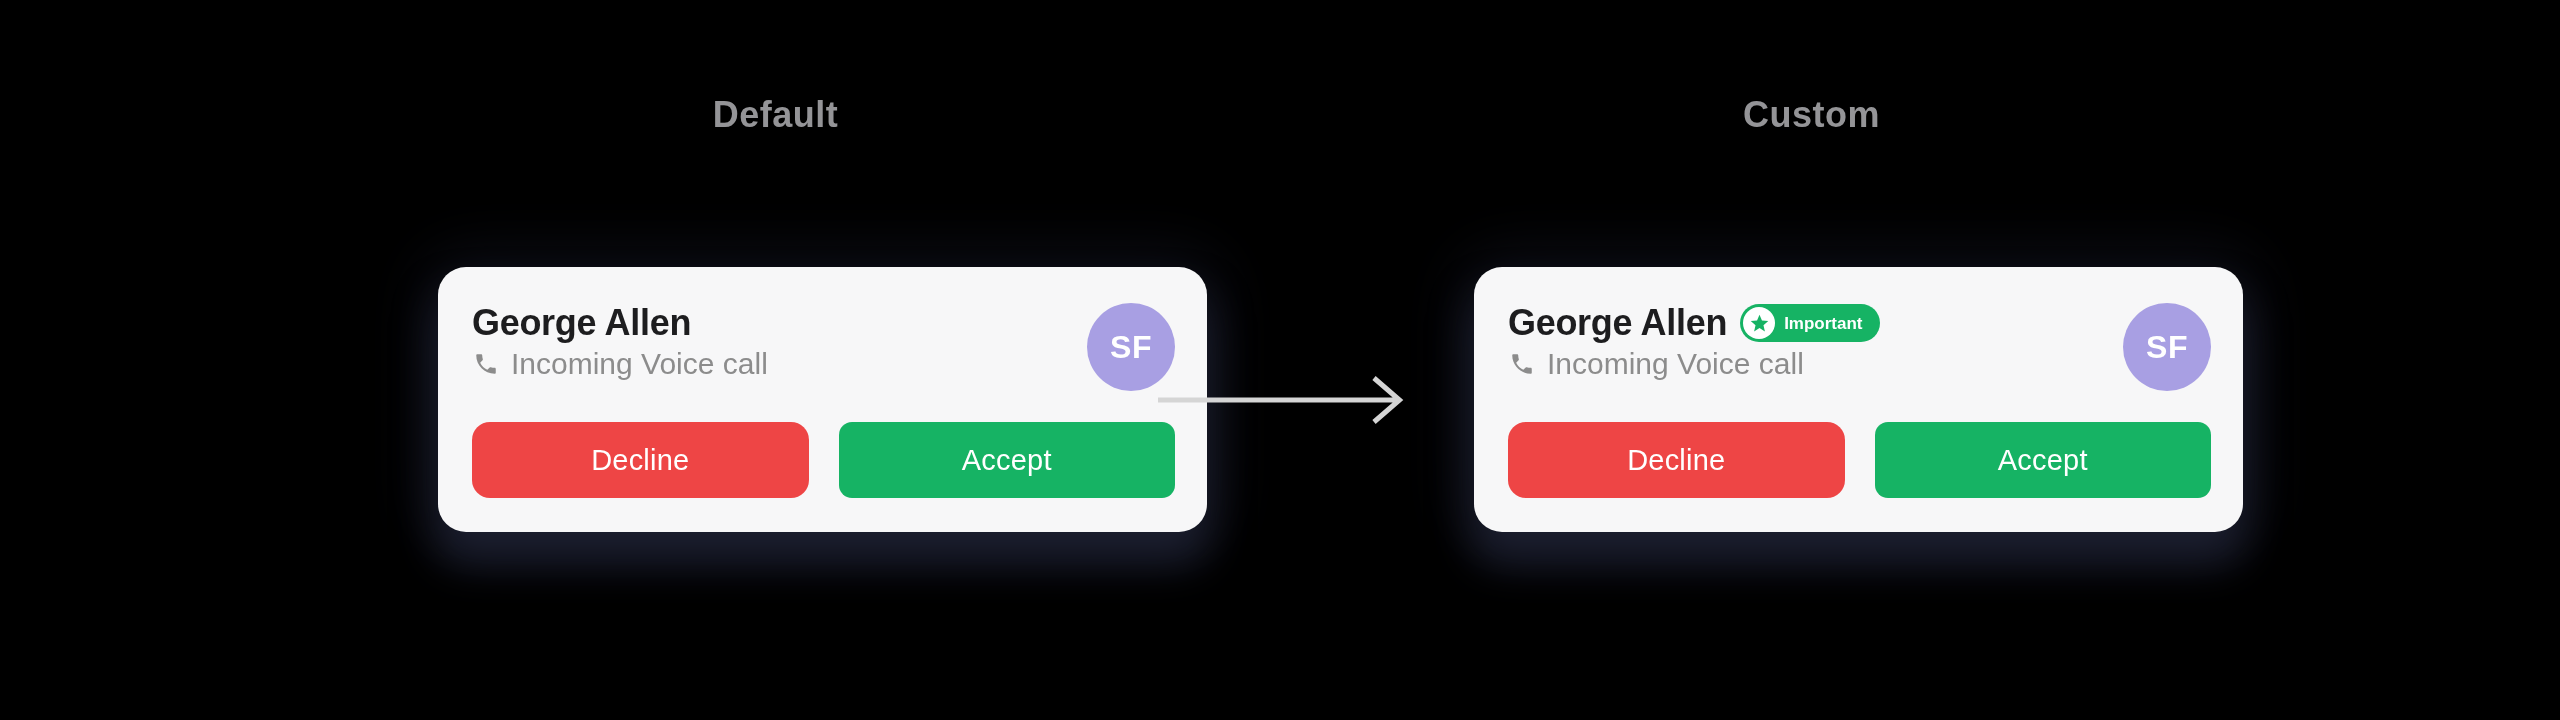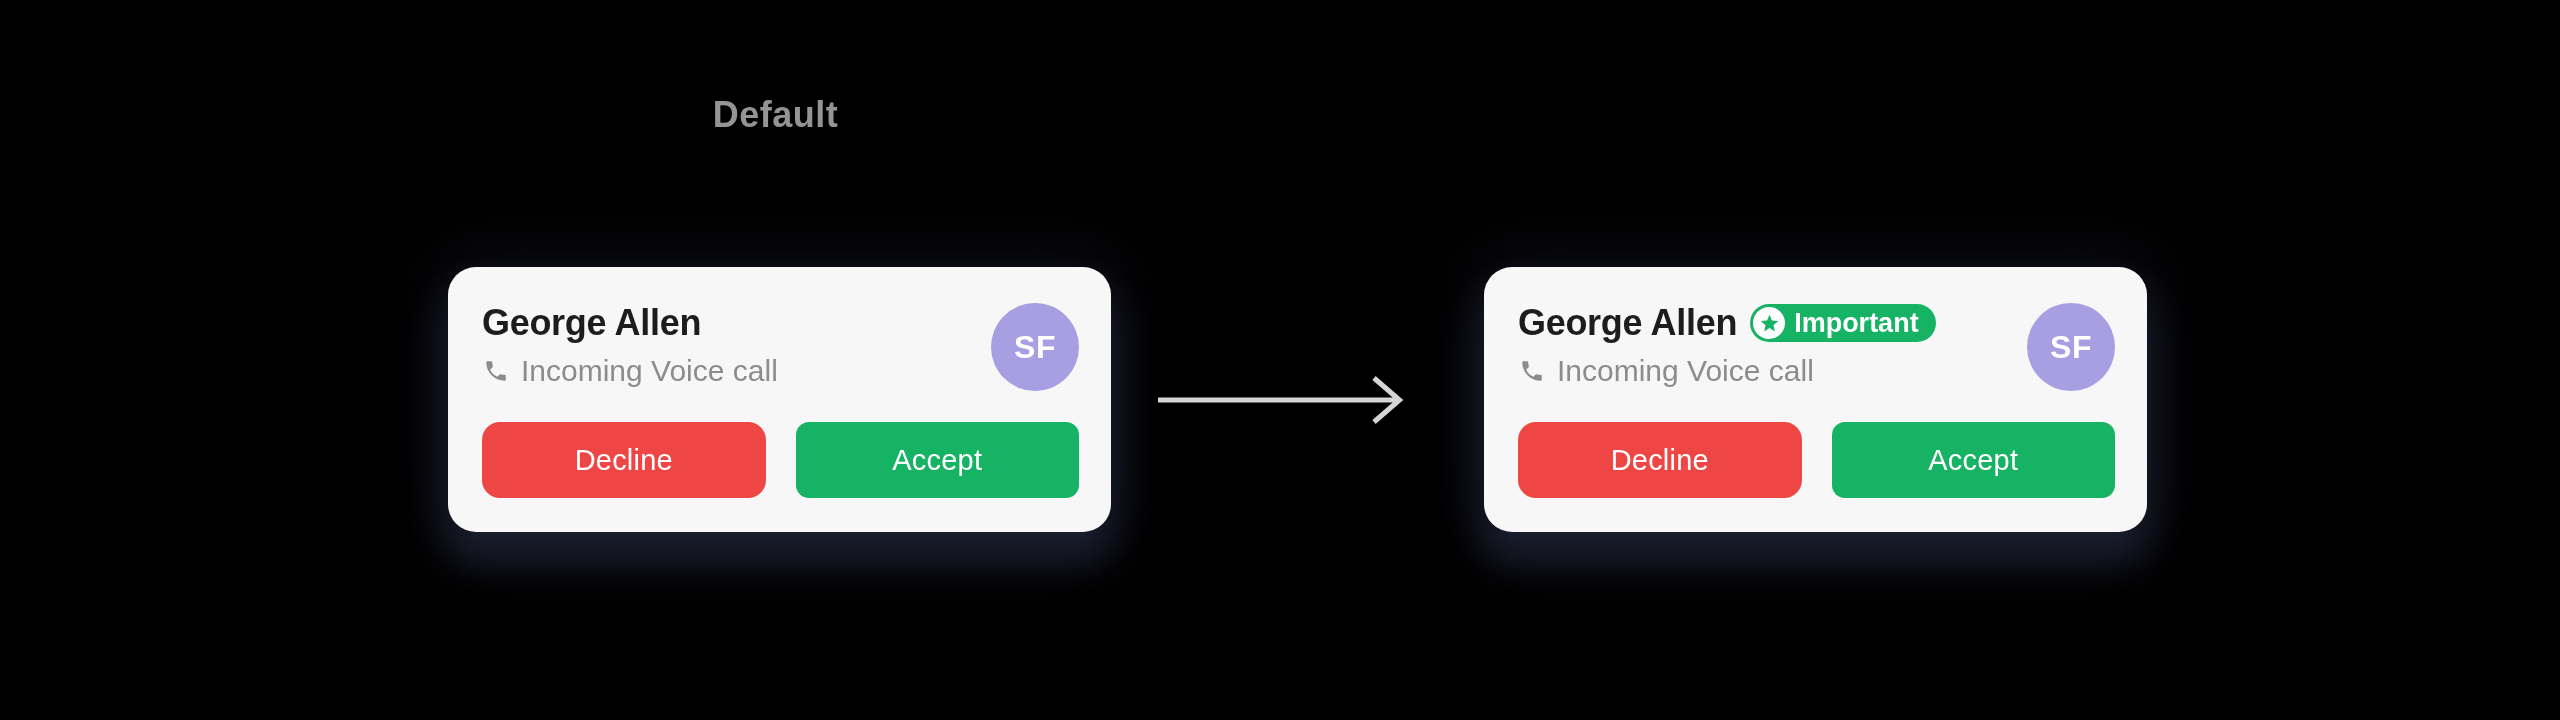--- a/index.html
+++ b/index.html
@@ -34,22 +34,22 @@
     font-size: 36px;
     line-height: 42px;
     font-weight: 700;
     color: var(--title-text, #949497);
     letter-spacing: 0.5px;
   }
 
   .card {
     position: absolute;
     top: 267px;
-    left: 16px;
-    width: 663px;
+    left: 6px;
+    width: 769px;
     height: 265px;
     box-sizing: border-box;
     padding: 34px 32px 34px 34px;
     background: var(--card-background, #f7f7f8);
     border-radius: 28px;
     box-shadow:
       0 30px 40px 2px rgba(28, 32, 48, 0.95),
       0 0 60px 14px rgba(30, 34, 52, 0.45);
   }
 
@@ -94,31 +94,30 @@
     justify-content: center;
     flex: none;
   }
   .badge-circle svg {
     width: 21px;
     height: 21px;
     fill: var(--badge-green, #16b364);
   }
   .badge-label {
     color: #ffffff;
-    font-size: 27px;
+    font-size: 17px;
     font-weight: 700;
     line-height: 1;
     white-space: nowrap;
   }
 
   .status-row {
     display: flex;
     align-items: center;
     gap: 11px;
-    margin-top: 7px;
     height: 38px;
   }
   .phone-icon-wrap {
     display: flex;
     align-items: center;
     justify-content: center;
     width: 28px;
     height: 28px;
     flex: none;
   }
@@ -224,20 +223,21 @@
     </div>
   </section>
 
   <div class="arrow">
     <svg viewBox="0 0 250 80">
       <path d="M2 40 H243 M218 18 L243.5 40 L218 62"></path>
     </svg>
   </div>
 
   <section class="panel panel-custom">
+    <h2 class="section-title">Custom</h2>
 
     <div class="card">
       <div class="card-header">
         <div class="caller-info">
           <div class="name-row">
             <span class="caller-name">George Allen</span>
             <span class="badge">
               <span class="badge-circle">
                 <svg viewBox="0 0 24 24">
                     <path d="M12 17.27 18.18 21l-1.64-7.03L22 9.24l-7.19-.61L12 2 9.19 8.63 2 9.24l5.46 4.73L5.82 21 12 17.27z"></path>

